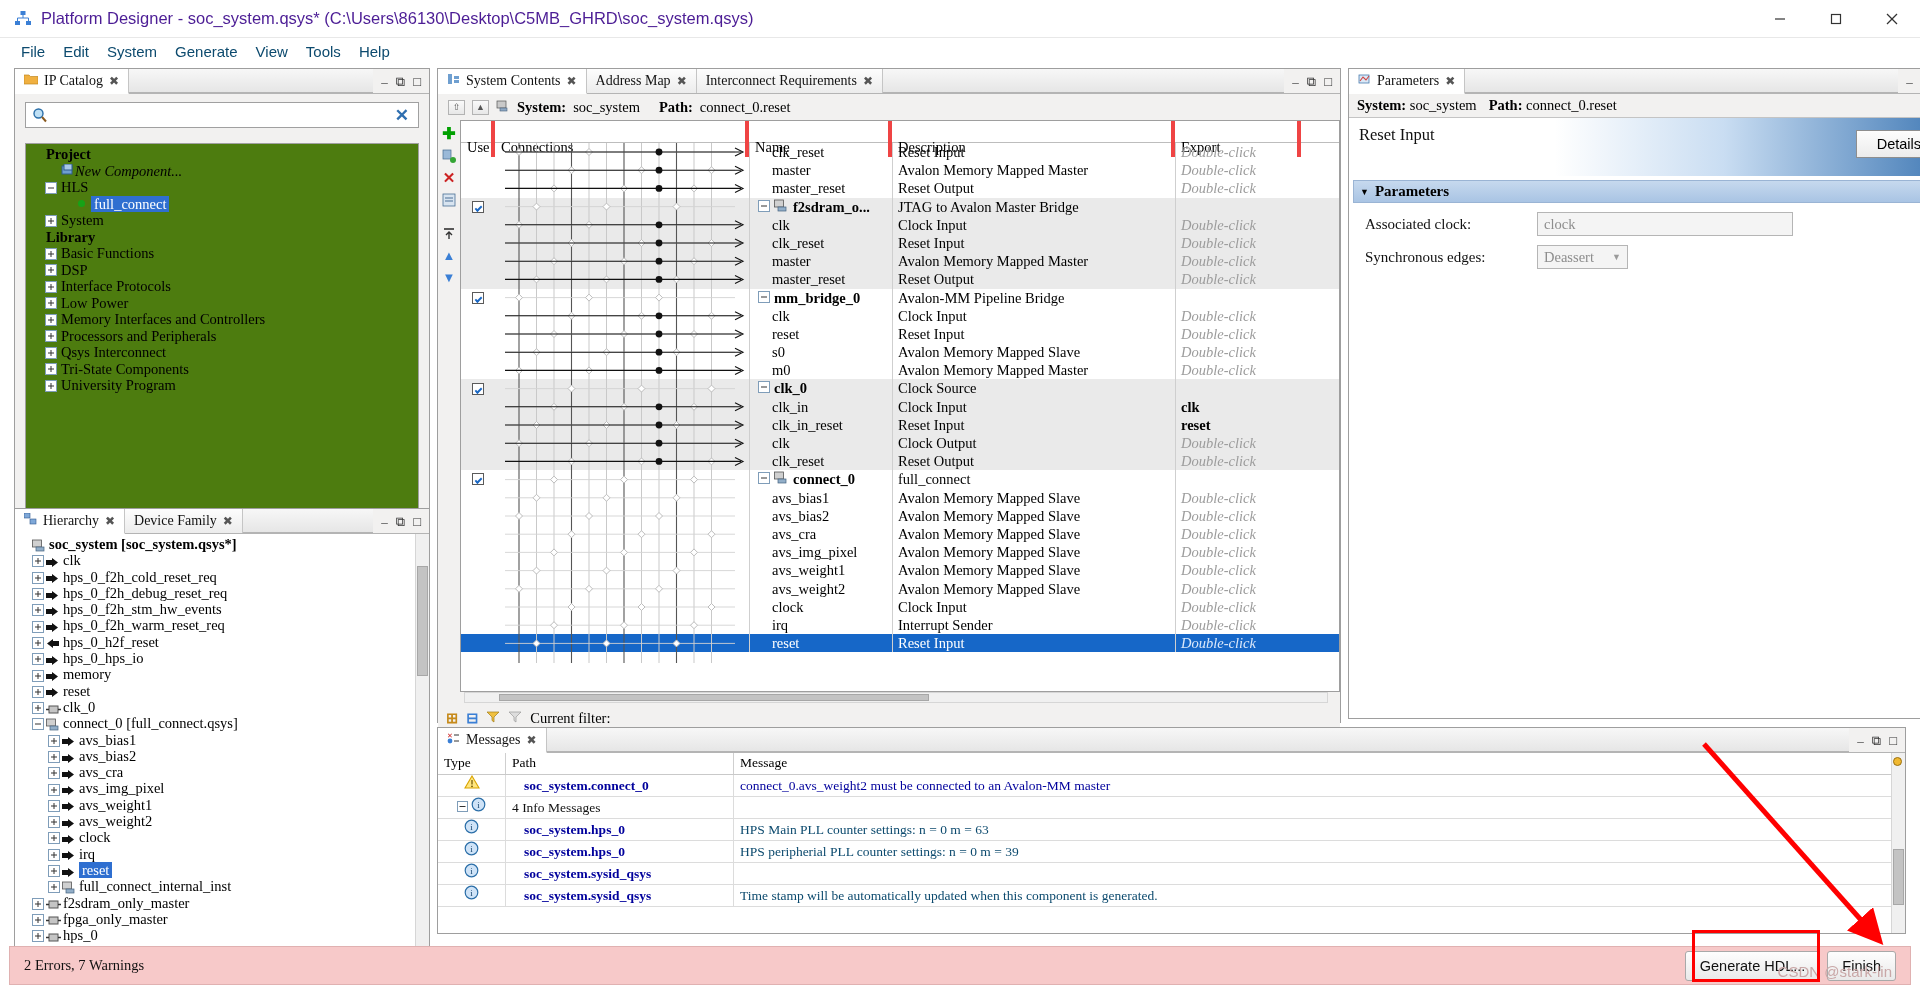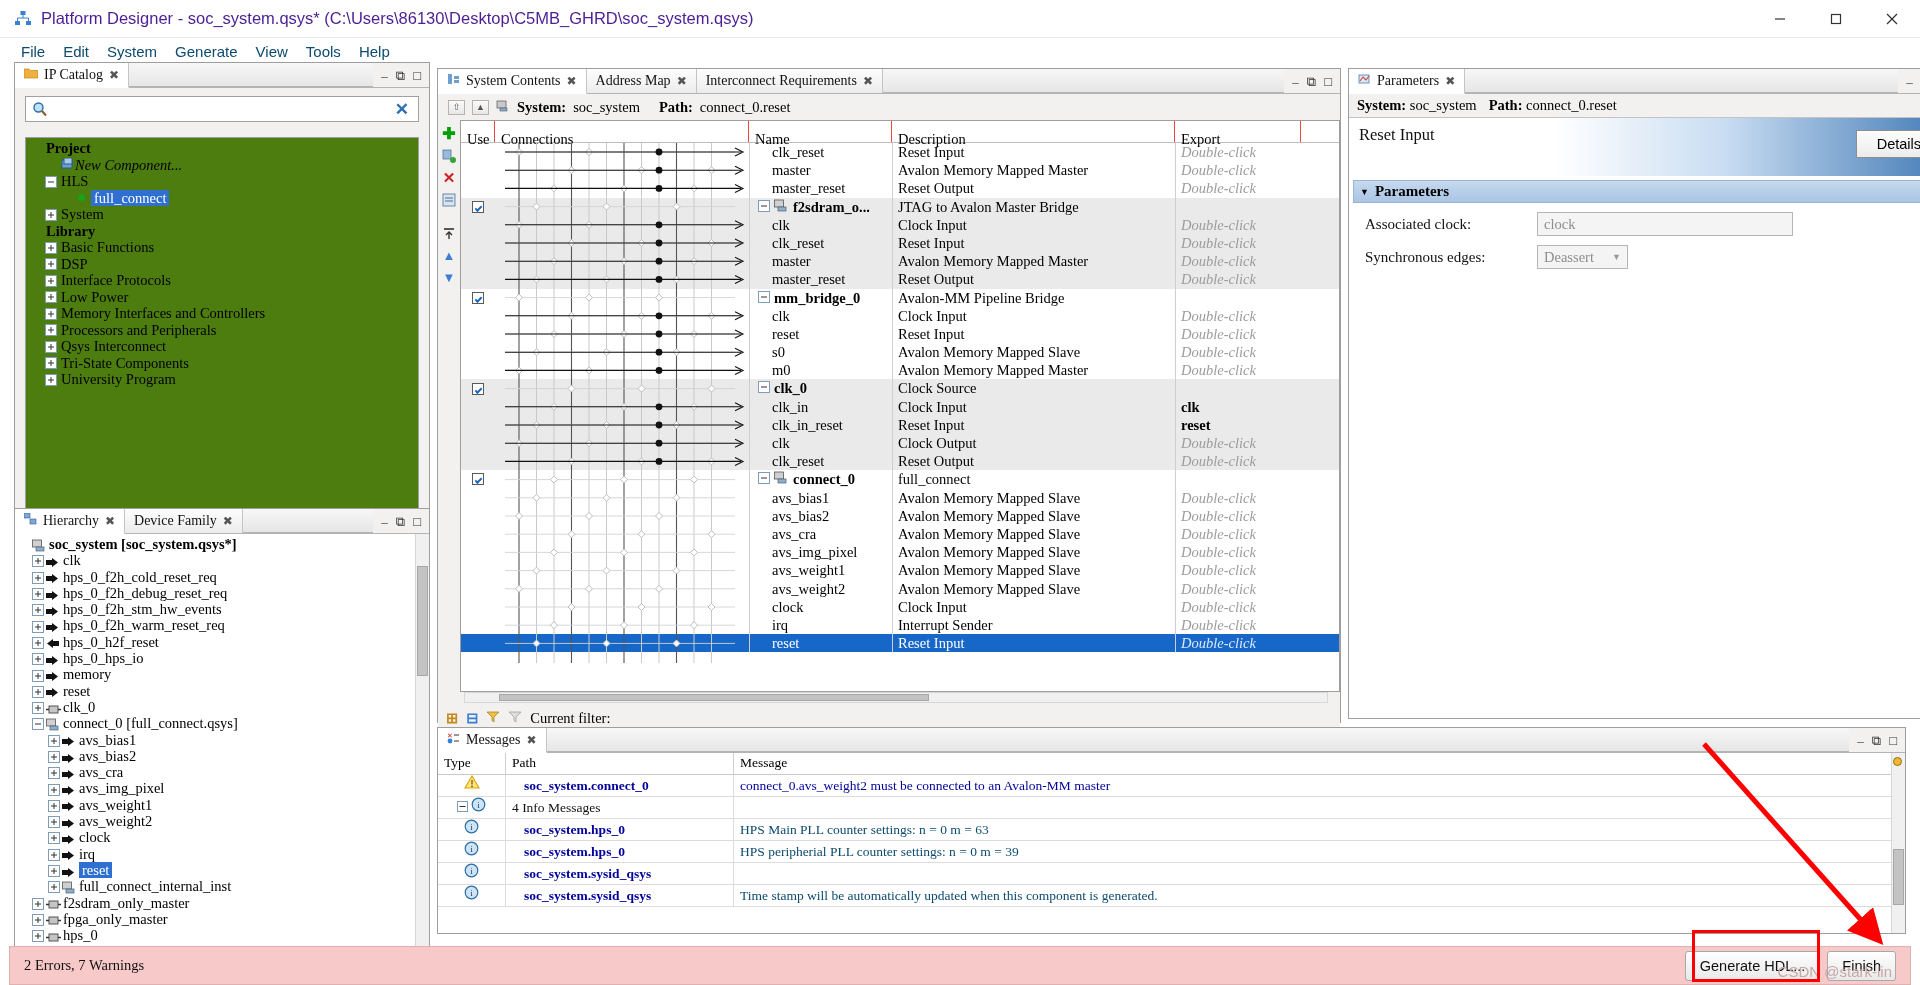--- a/index.html
+++ b/index.html
@@ -48,21 +48,21 @@
     background: linear-gradient(#fdfdfd, #ececec);
     white-space: nowrap;
   }
   .tab.active { background: #ffffff; border-bottom: 1px solid #ffffff; margin-bottom: -1px; }
   .tab .x { font-size: 12px; color: #555; }
   .tabfill { flex: 1; background: linear-gradient(#f7f7f7, #e6e6e6); border-bottom: 1px solid #b4b4b4; }
   .wctrl { display: flex; align-items: center; gap: 8px; padding: 0 8px; margin-left: auto; }
   .wctrl span { font-size: 13px; color: #333; line-height: 1; }
 
   
-  #ipcatalog { left: 14px; top: 62px; width: 416px; height: 534px; background:#f2f1f0; }
+  #ipcatalog { left: 14px; top: 68px; width: 416px; height: 534px; background:#f2f1f0; }
   .ipc-body { padding: 8px 10px 6px 10px; height: calc(100% - 25px); display: flex; flex-direction: column; }
   .search-row { display: flex; align-items: center; height: 26px; border: 1px solid #a0a0a0; background: #fff; padding: 0 4px; }
   .search-row .mag { width: 16px; height: 16px; margin: 0 4px 0 2px; }
   .search-row input { flex: 1; border: 0; outline: 0; font-family: "Liberation Serif", serif; font-size: 14px; }
   .search-x { color: #2f6fb0; font-size: 17px; font-weight: bold; padding: 0 5px; }
   .tree {
     flex: 1; margin-top: 15px; background: #4d7c0f; border: 1px solid #a0a0a0;
     overflow: hidden; padding: 2px 4px; font-size: 14.5px; line-height: 16.5px;
   }
   .tnode { display: flex; align-items: center; white-space: nowrap; height: 16.5px; }
@@ -98,21 +98,21 @@
 
   
   #syscontents { left: 437px; top: 68px; width: 904px; height: 655px; }
   .sc-path { height: 26px; display: flex; align-items: center; gap: 7px; padding: 0 10px; background: #f2f1f0; font-size: 14.5px; }
   .mini-btn { width: 17px; height: 15px; border: 1px solid #b3b3b3; background: linear-gradient(#fafafa,#e7e7e7); display:flex;align-items:center;justify-content:center;font-size:9px;color:#555; }
   .sc-main { display: flex; height: calc(100% - 26px - 25px - 30px); }
   .sc-tools { width: 22px; background: #f2f1f0; padding-top: 6px; display:flex; flex-direction:column; align-items:center; gap:7px; }
   .sc-tools .ti { width: 15px; height: 15px; display:flex;align-items:center;justify-content:center;font-size:13px; }
   .sc-table { flex: 1; background: #fff; border: 1px solid #9e9e9e; overflow: hidden; position: relative; }
   .sc-head { display: flex; height: 22px; background: #fff; border-bottom: 1px solid #bdbdbd; font-size: 14.5px; }
-  .sc-head div { border-right: 1px solid #ef4444; padding: 10px 6px; white-space: nowrap; }
+  .sc-head div { border-right: 4px solid #ef4444; padding: 18px 6px; white-space: nowrap; }
   .col-use { width: 34px; }
   .col-conn { width: 254px; }
   .col-name { width: 143px; }
   .col-desc { width: 283px; }
   .col-exp { width: 126px; }
   .sc-rows { font-size: 14.5px; }
   .scrow { display: flex; height: 18.2px; align-items: center; }
   .scrow.alt { background: #eaeaea; }
   .scrow.selected { background: #1667c8; color: #fff; }
   .scrow > div { height: 18.2px; line-height: 18.2px; white-space: nowrap; overflow: hidden; }

